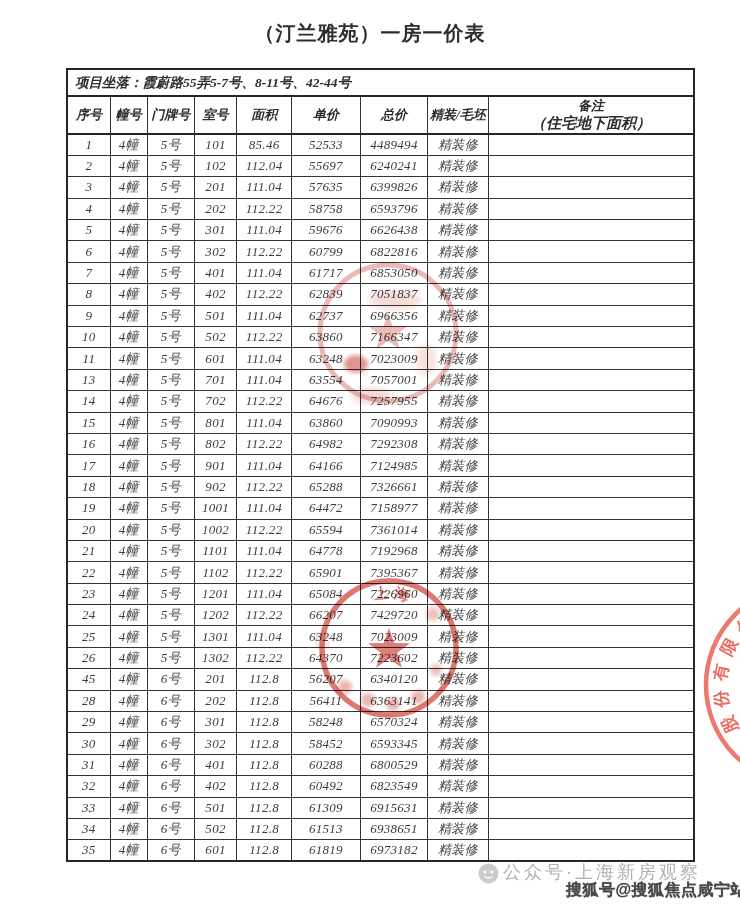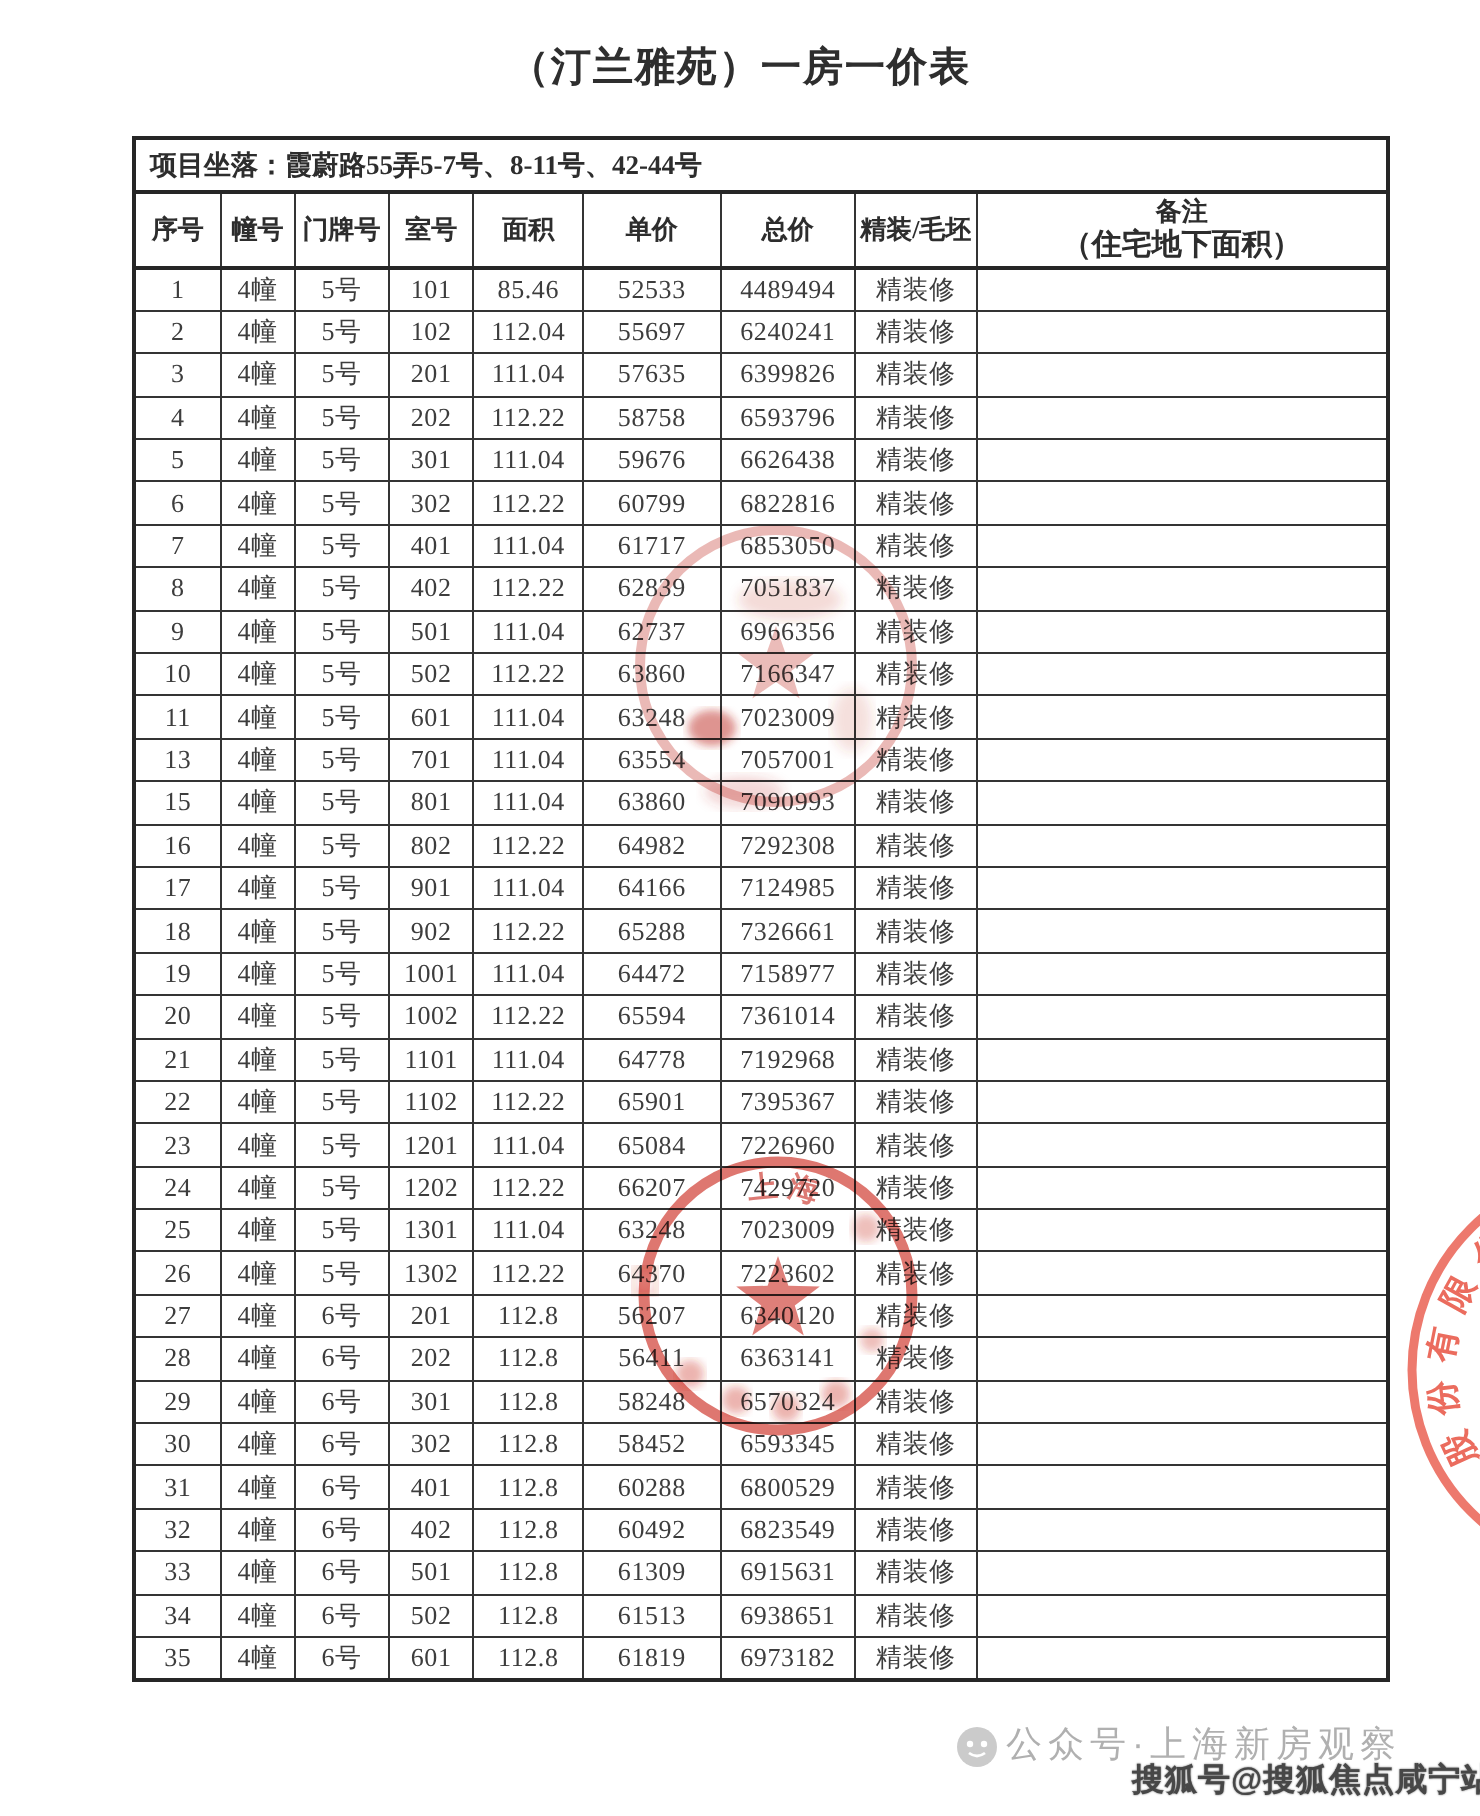--- a/index.html
+++ b/index.html
@@ -12,21 +12,21 @@
     font-family:"Liberation Serif", serif;
     color:#333;
   }
   .doc-title {
     position:absolute; left:0; right:0; top:20px;
     text-align:center;
     font-size:20px; font-weight:700; letter-spacing:1px;
     color:#2e2e2e;
   }
   .tablewrap {
-    position:absolute; left:66px; top:68px; width:629px;
+    position:absolute; left:66px; top:68px; width:629px;font-style:italic;
   }
   table.price-table {
     width:100%;
     border-collapse:collapse;
     table-layout:fixed;
     border:2px solid #262626;
   }
   table.price-table th, table.price-table td {
     border:1px solid #343434;
     text-align:center;
@@ -246,20 +246,31 @@
             <td>4幢</td>
             <td>5号</td>
             <td>701</td>
             <td>111.04</td>
             <td>63554</td>
             <td>7057001</td>
             <td>精装修</td>
             <td></td>
           </tr>
           <tr>
+            <td>14</td>
+            <td>4幢</td>
+            <td>5号</td>
+            <td>702</td>
+            <td>112.22</td>
+            <td>64676</td>
+            <td>7257955</td>
+            <td>精装修</td>
+            <td></td>
+          </tr>
+          <tr>
             <td>15</td>
             <td>4幢</td>
             <td>5号</td>
             <td>801</td>
             <td>111.04</td>
             <td>63860</td>
             <td>7090993</td>
             <td>精装修</td>
             <td></td>
           </tr>
@@ -378,21 +389,21 @@
             <td>4幢</td>
             <td>5号</td>
             <td>1302</td>
             <td>112.22</td>
             <td>64370</td>
             <td>7223602</td>
             <td>精装修</td>
             <td></td>
           </tr>
           <tr>
-            <td>27</td>
+            <td>45</td>
             <td>4幢</td>
             <td>6号</td>
             <td>201</td>
             <td>112.8</td>
             <td>56207</td>
             <td>6340120</td>
             <td>精装修</td>
             <td></td>
           </tr>
           <tr>

